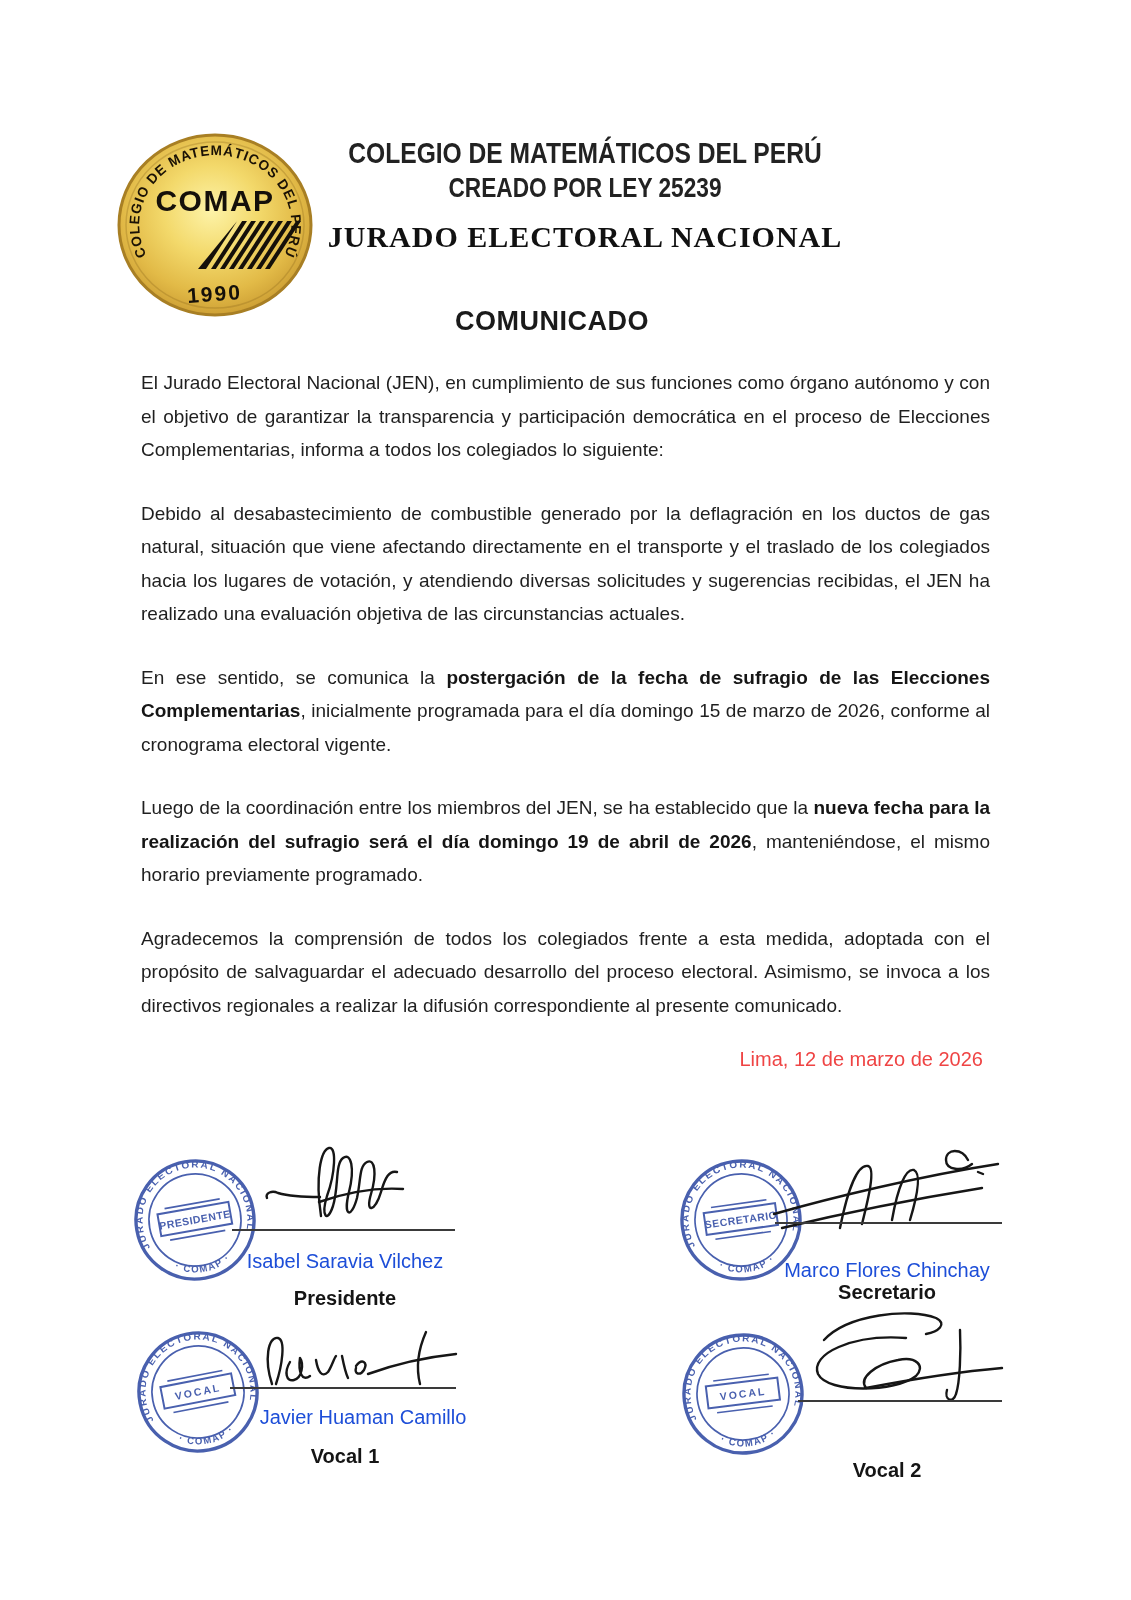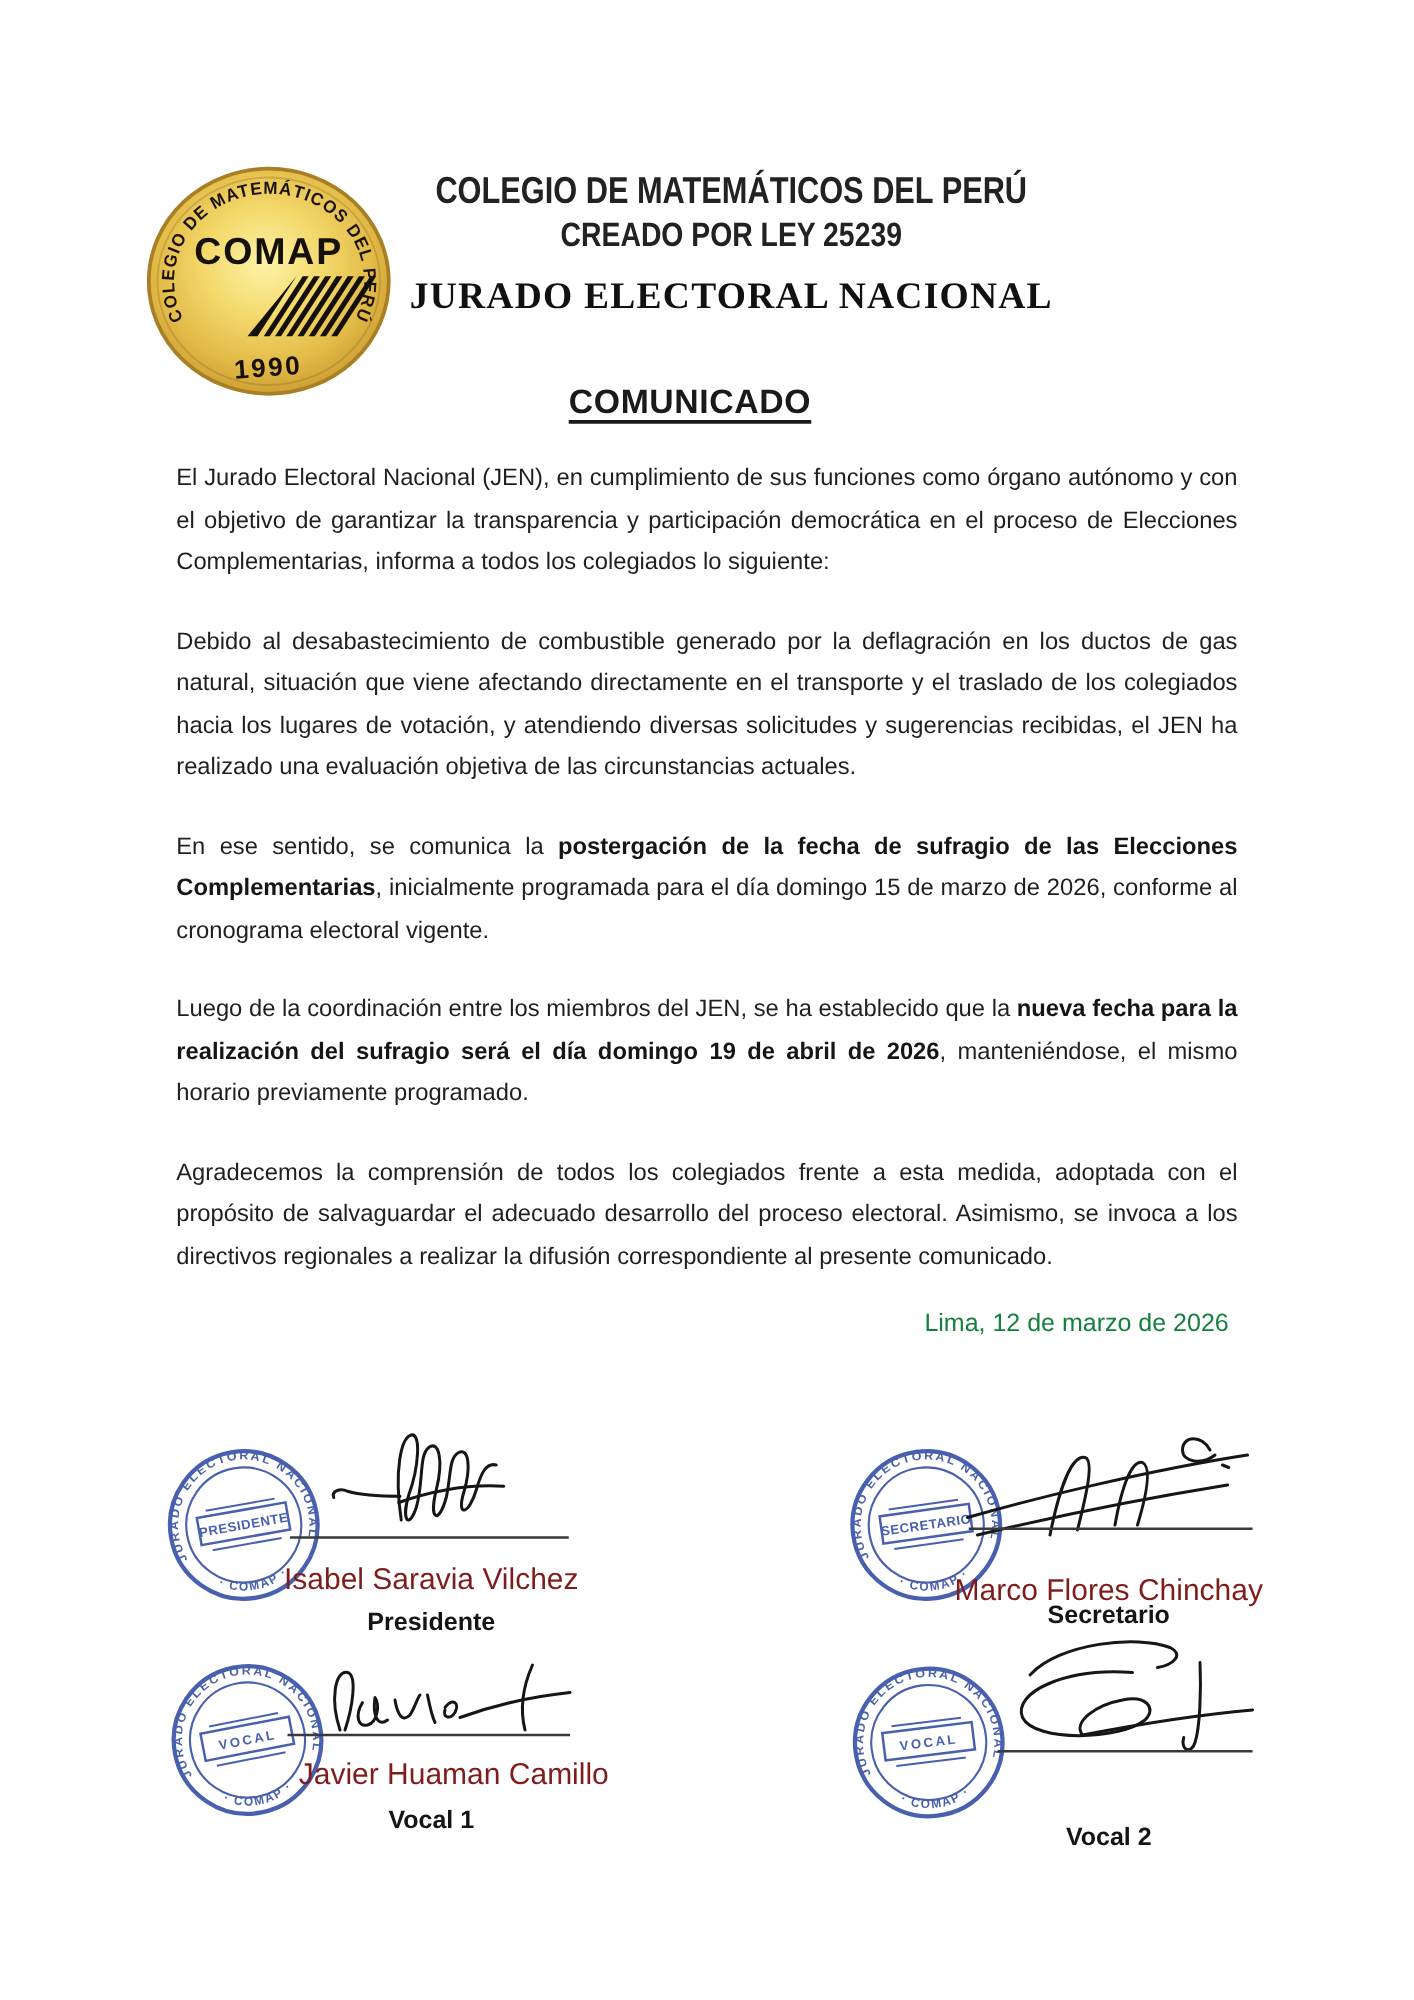--- a/index.html
+++ b/index.html
@@ -13,51 +13,51 @@
   .header-text{position:absolute;left:170px;top:136px;width:830px;text-align:center;}
   .h1{font-size:30px;font-weight:bold;letter-spacing:0;line-height:34px;
       transform:scaleX(0.82);transform-origin:50% 50%;white-space:nowrap;color:#222;}
   .h2{font-size:27px;font-weight:bold;line-height:32px;margin-top:2px;
       transform:scaleX(0.84);transform-origin:50% 50%;white-space:nowrap;color:#222;}
   .h3{font-family:"Liberation Serif","DejaVu Serif",serif;font-size:30px;font-weight:bold;
       letter-spacing:1px;margin-top:16px;white-space:nowrap;color:#111;}
   .doc-title{
     position:absolute;left:0;top:306px;width:1104px;text-align:center;
     font-size:27px;font-weight:bold;letter-spacing:.5px;color:#1a1a1a;
-    text-decoration:underline;text-decoration-thickness:3px;text-underline-offset:6px;
+    text-decoration-thickness:3px;text-underline-offset:6px;
   }
   
   .body-text{position:absolute;left:141px;top:366px;width:849px;}
   .body-text p{
     margin:0 0 30px 0;font-size:19px;line-height:33.5px;text-align:justify;color:#1f1f1f;
   }
   .body-text b{font-weight:bold;color:#151515;}
   .date-line{
     position:absolute;left:141px;top:1048px;width:842px;text-align:right;
-    font-size:20px;color:#15803d;
+    font-size:20px;color:#ef4444;
   }
   
   .stamp{position:absolute;width:140px;height:140px;opacity:.92;}
   .stamp.s1{left:125px;top:1150px;transform:rotate(-10deg);}
   .stamp.s2{left:671px;top:1150px;transform:rotate(-8deg);}
   .stamp.s3{left:128px;top:1322px;transform:rotate(-11deg);}
   .stamp.s4{left:673px;top:1324px;transform:rotate(-7deg);}
   .sig{position:absolute;}
   .sig path{fill:none;stroke:#161616;stroke-width:2.4;stroke-linecap:round;stroke-linejoin:round;}
   .sig.g1{left:263px;top:1136px;width:150px;height:102px;}
   .sig.g2{left:770px;top:1140px;width:235px;height:92px;}
   .sig.g3{left:256px;top:1326px;width:205px;height:64px;}
   .sig.g4{left:788px;top:1306px;width:220px;height:100px;}
   .sig-line{position:absolute;border-top:2px solid #3a3a3a;height:0;}
   .sig-line.l1{left:232px;top:1229px;width:223px;}
   .sig-line.l2{left:775px;top:1222px;width:227px;}
   .sig-line.l3{left:230px;top:1387px;width:226px;}
   .sig-line.l4{left:798px;top:1400px;width:204px;}
   .sig-name,.sig-role{position:absolute;width:430px;text-align:center;}
-  .sig-name{font-size:24px;color:#7f1d1d;}
+  .sig-name{font-size:20px;color:#1d4ed8;}
   .sig-role{font-size:20px;font-weight:bold;color:#151515;}
   .n1{left:130px;top:1250px;} .r1{left:130px;top:1287px;}
   .n2{left:672px;top:1242px;margin-top:17px;} .r2{left:672px;top:1281px;}
   .n3{left:148px;top:1406px;} .r3{left:130px;top:1445px;}
   .n4{left:672px;top:1421px;} .r4{left:672px;top:1459px;}
   
   .stamp circle,.stamp rect,.stamp line{stroke:#3a53a8;fill:none;}
   .stamp text{fill:#3a53a8;font-family:"Liberation Sans",sans-serif;font-weight:bold;}
 </style>
 </head>

